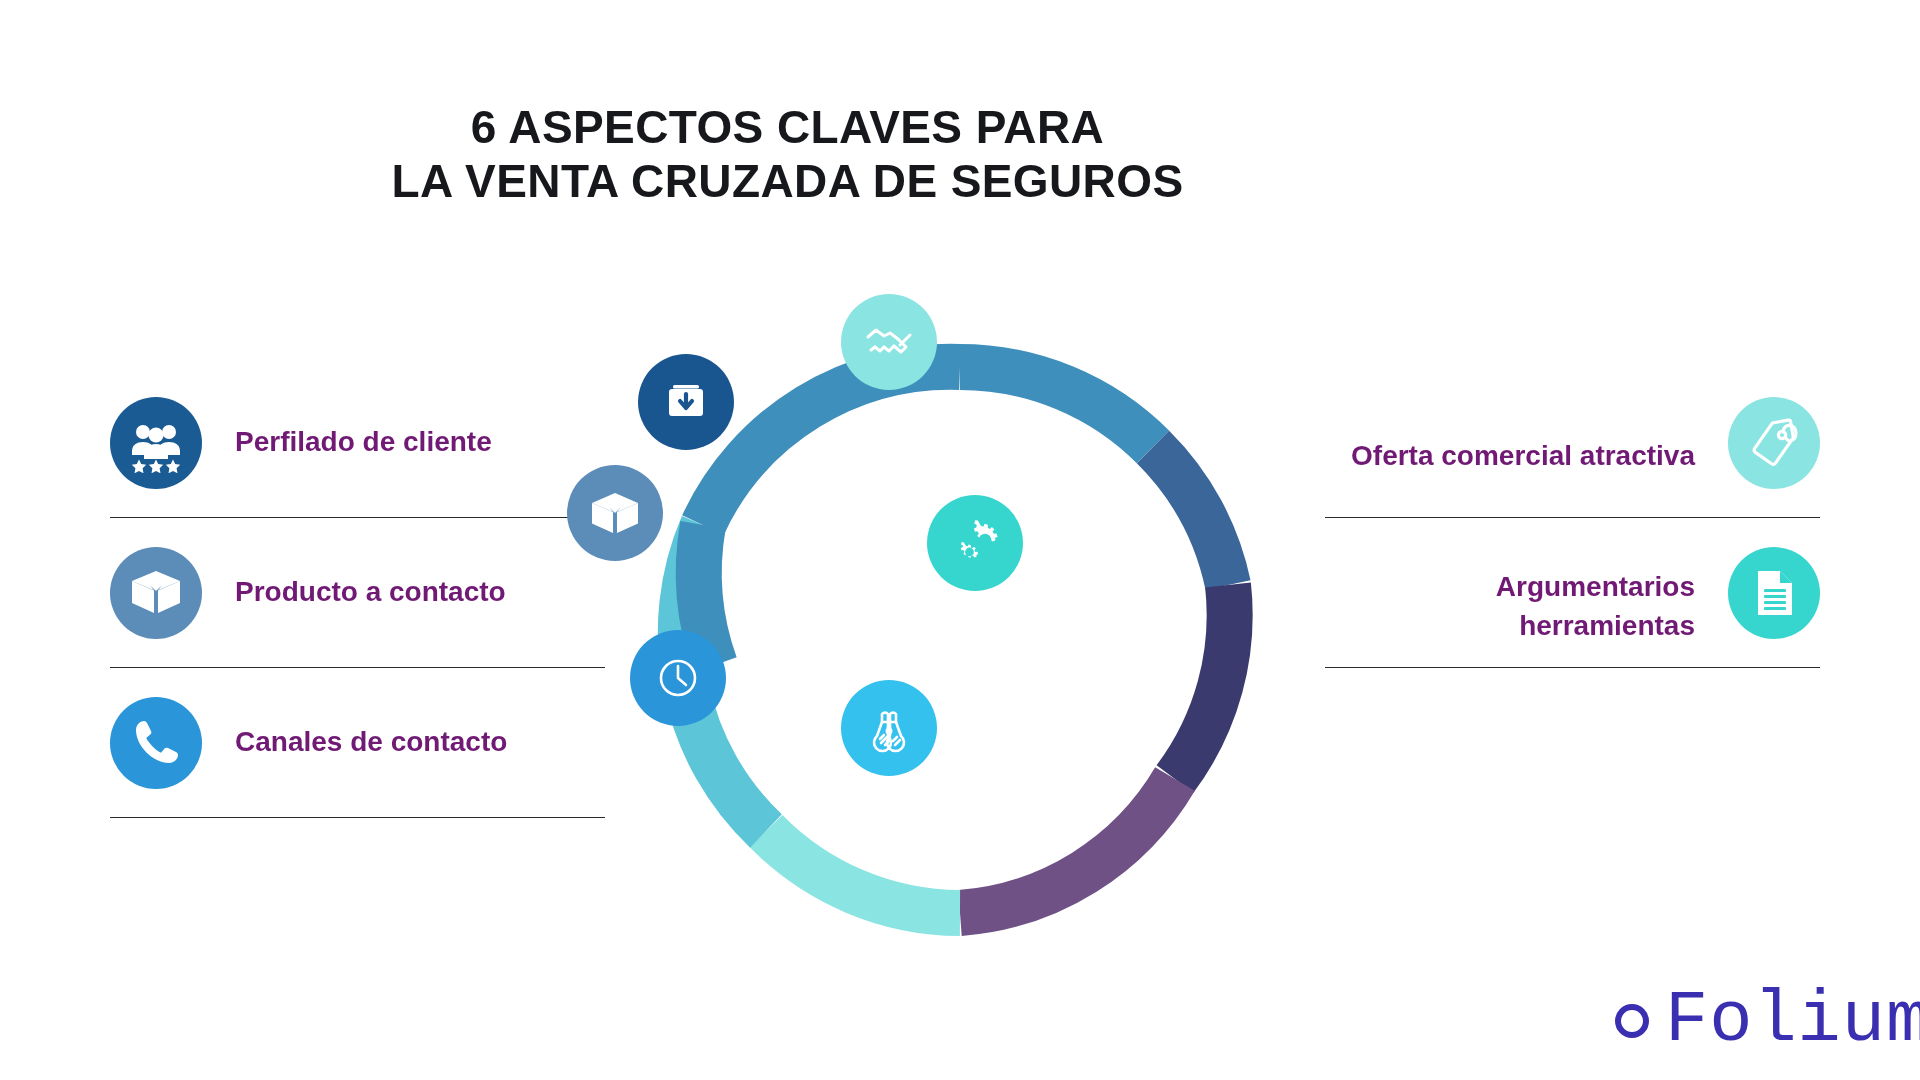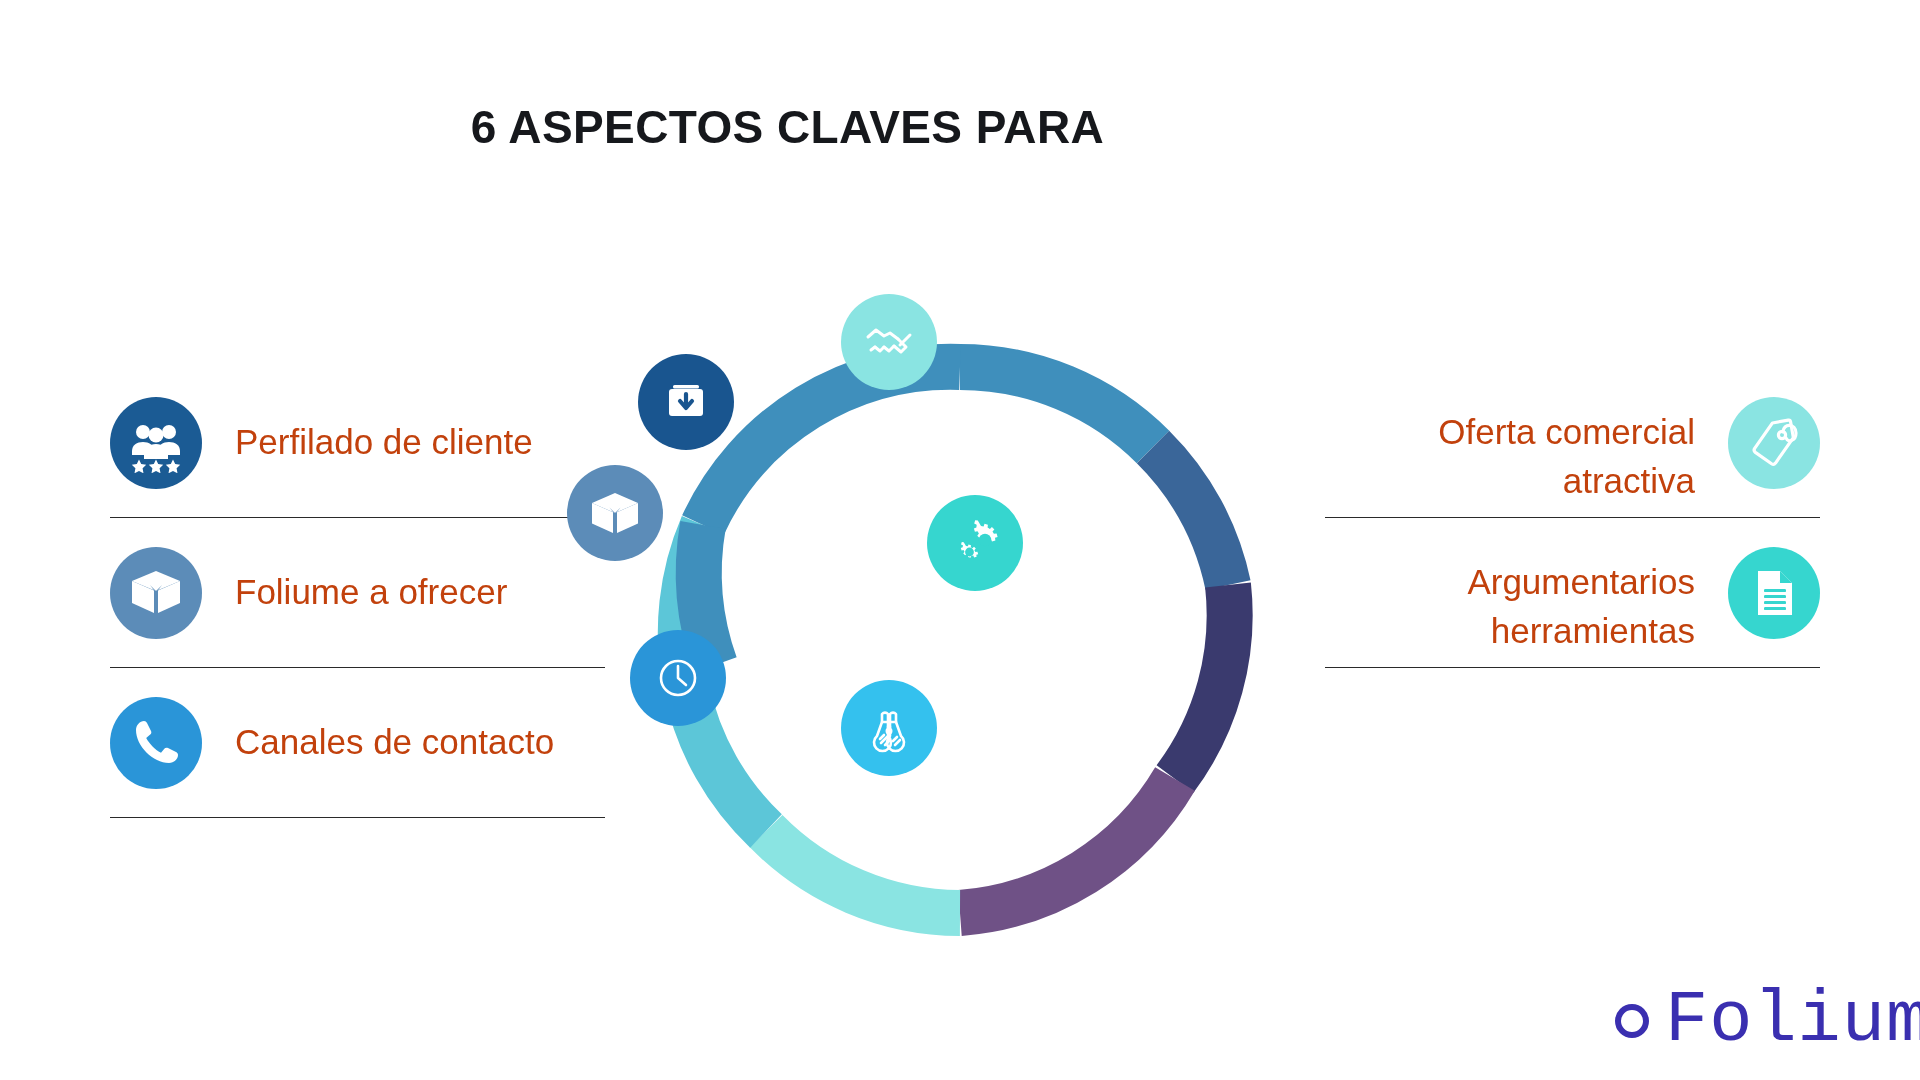--- a/index.html
+++ b/index.html
@@ -43,23 +43,23 @@
     display: flex;
     align-items: center;
     height: 150px;
     box-sizing: border-box;
     border-bottom: 1.6px solid #2a2a2a;
   }
   .col-left .item  { flex-direction: row; }
   .col-right .item { flex-direction: row-reverse; }
 
   .item-label {
-    font-size: 35px;
-    font-weight: normal;
-    color: #c2410c;
+    font-size: 28px;
+    font-weight: bold;
+    color: #701a75;
     line-height: 1.38;
     flex: 1;
   }
   .col-left  .item-label { text-align: left;  margin-left: 33px; }
   .col-right .item-label { text-align: right; margin-right: 33px; margin-top: 28px; }
 
   .badge {
     width: 92px;
     height: 92px;
     border-radius: 50%;
@@ -113,20 +113,21 @@
     font-family: Liberation Mono, monospace;
     letter-spacing: 1px;
     line-height: 1;
   }
 </style>
 </head>
 <body>
 
 <div class="title-block">
   <div class="title-line">6 ASPECTOS CLAVES PARA</div>
+  <div class="title-line">LA VENTA CRUZADA DE SEGUROS</div>
 </div>
 
 <div class="col col-left">
 
   <div class="item">
     <div class="badge" style="background:#1b5b94">
       <svg width="60" height="60" viewBox="0 0 60 60">
         <circle cx="17" cy="19" r="7" fill="#fff"></circle>
         <circle cx="43" cy="19" r="7" fill="#fff"></circle>
         <circle cx="30" cy="22" r="7.5" fill="#fff"></circle>
@@ -143,21 +144,21 @@
 
   <div class="item">
     <div class="badge" style="background:#5c8cb8">
       <svg width="56" height="56" viewBox="0 0 56 56">
         <path d="M28 6 L52 16 L28 26 L4 16 Z" fill="#fff"></path>
         <path d="M4 16 L26 25.4 L26 48 L4 38 Z" fill="#fff"></path>
         <path d="M52 16 L30 25.4 L30 48 L52 38 Z" fill="#fff"></path>
         <path d="M28 26 L22 20 L28 28 L34 20 Z" fill="#5c8cb8"></path>
       </svg>
     </div>
-    <div class="item-label">Foliume a ofrecer</div>
+    <div class="item-label">Producto a contacto</div>
   </div>
 
   <div class="item">
     <div class="badge" style="background:#2a95d8">
       <svg width="54" height="54" viewBox="0 0 54 54">
         <path d="M15 5c-4 0-8 4-8 9 0 16 17 33 33 33 5 0 9-4 9-8 0-1.4-.8-2.4-2-3l-8-4c-1.4-.7-2.8-.3-3.7.8l-3.3 4C25.5 33 21 28.5 17.2 21.9l4-3.3c1.1-.9 1.5-2.3.8-3.7l-4-8C17.4 5.8 16.4 5 15 5z" fill="#fff"></path>
       </svg>
     </div>
     <div class="item-label">Canales de contacto</div>
   </div>

